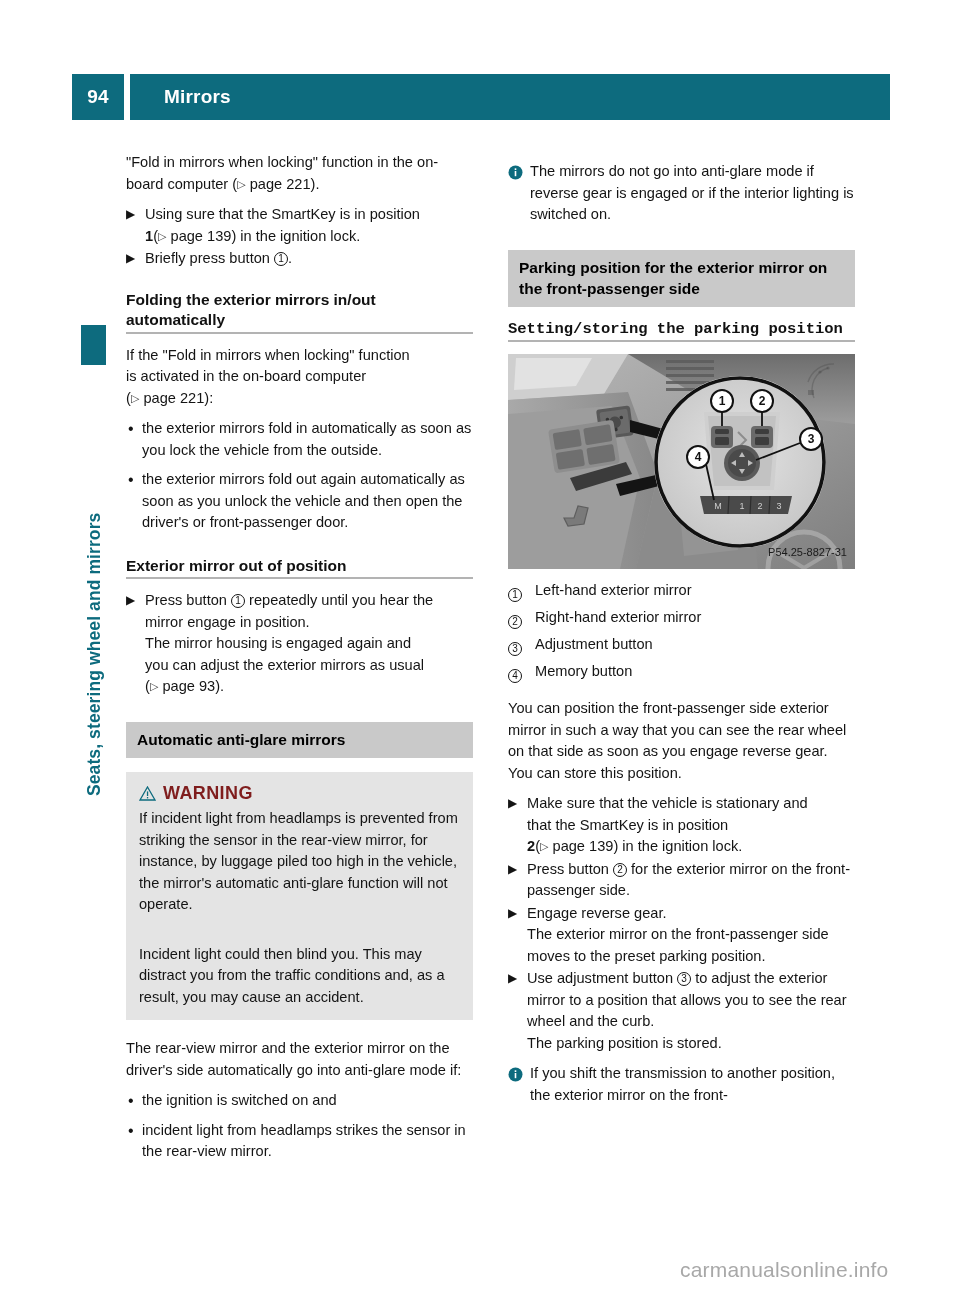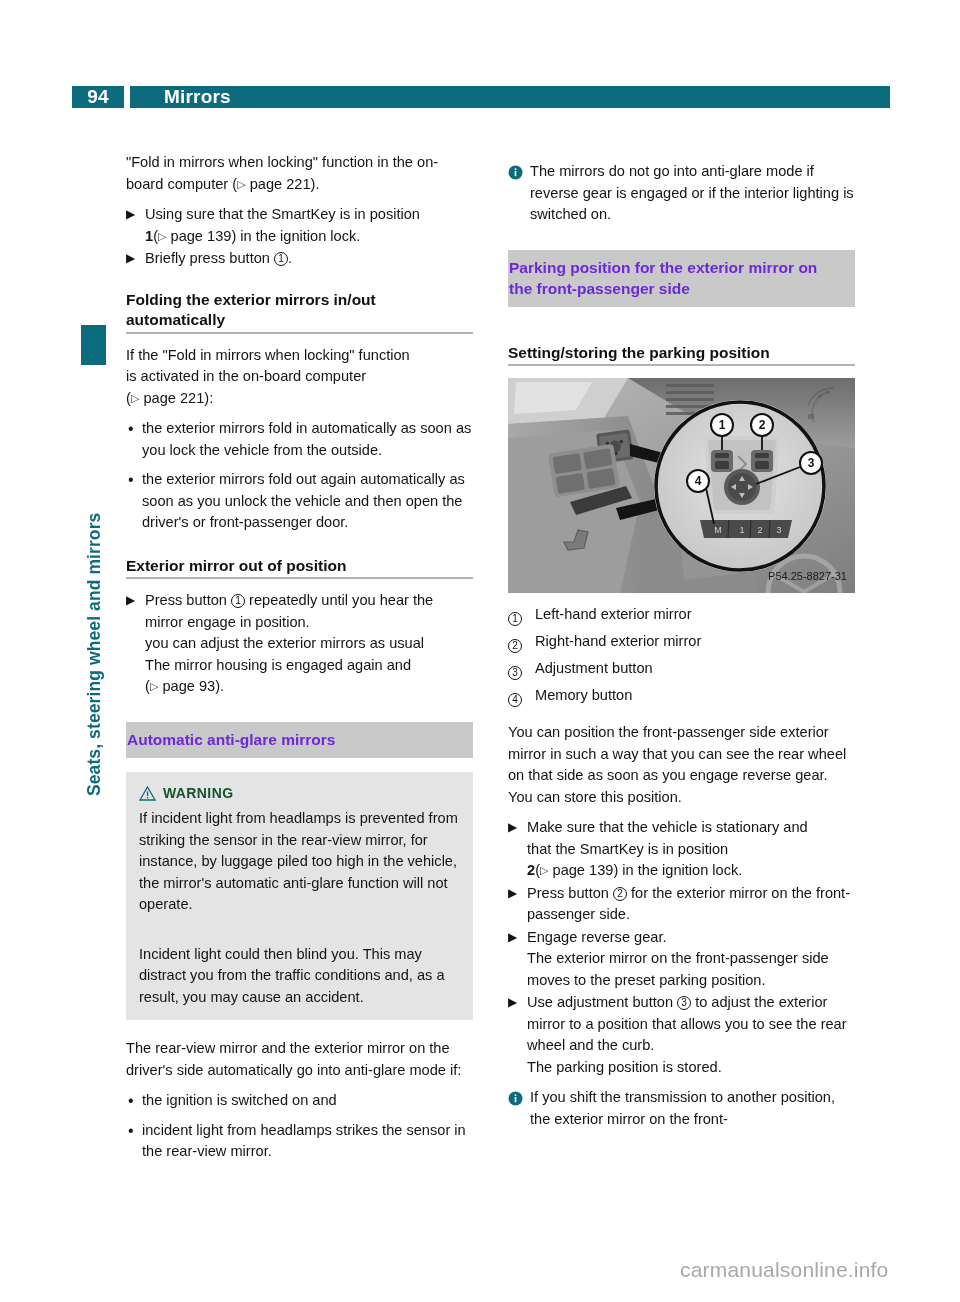--- a/index.html
+++ b/index.html
@@ -20,21 +20,20 @@
   }
 
   
   .header {
     position: absolute;
     left: 72px;
     top: 74px;
     width: 818px;
     height: 46px;
     display: flex;
-    align-items: center;
   }
   .header-page-num {
     width: 52px;
     background: #0d6b7e;
     color: #ffffff;
     font-size: 19px;
     font-weight: bold;
     display: flex;
     align-items: center;
     justify-content: center;
@@ -145,42 +144,42 @@
     font-weight: bold;
     margin: 17px 0 11px 0;
     color: #111;
   }
 
   
   .banner {
     background: #c9c9c9;
     font-size: 15.5px;
     font-weight: bold;
-    color: #6d28d9;
-    padding: 7px 11px 8px 1px;
+    color: #000000;
+    padding: 7px 11px 8px 11px;
     line-height: 21px;
     margin: 24px 0 0 0;
   }
   .banner + * { margin-top: 16px; }
 
   
   .warnbox {
     background: #e4e4e4;
     padding: 11px 13px 12px 13px;
     margin: 14px 0 0 0;
   }
   .warn-head {
     display: flex;
     align-items: center;
     gap: 7px;
     margin-bottom: 4px;
   }
   .warn-title {
-    color: #14532d;
-    font-size: 14px;
+    color: #7f1d1d;
+    font-size: 18px;
     font-weight: bold;
     letter-spacing: 0.4px;
   }
   .warn-body { margin-bottom: 28px; }
   .warn-body:last-child { margin-bottom: 0; }
 
   
   .note {
     position: relative;
     padding-left: 22px;
@@ -304,22 +303,22 @@
         <span>the exterior mirrors fold out again automatically as soon as you unlock the vehicle and then open the driver's or front-passenger door.</span>
       </div>
     </div>
 
     <div class="h2">Exterior mirror out of position</div>
 
     <div class="steps">
       <div class="step">
         <span class="step-marker">▶</span>
         <span>Press button </span><span class="cnum">1</span><span> repeatedly until you hear the mirror engage in position.</span>
+        <span style="display:block">The mirror housing is engaged again and</span>
         <span style="display:block">you can adjust the exterior mirrors as usual</span>
-        <span style="display:block">The mirror housing is engaged again and</span>
         <span style="display:block"><span>(</span><span class="ref-arrow">▷</span><span> page 93).</span></span>
       </div>
     </div>
 
     <div class="banner">Automatic anti-glare mirrors</div>
 
     <div class="warnbox">
       <div class="warn-head">
         <svg width="17" height="15" viewBox="0 0 17 15">
           <path d="M8.5 1 L16 14 L1 14 Z" fill="none" stroke="#0d6b7e" stroke-width="1.3"></path>
@@ -355,21 +354,21 @@
           <circle cx="7.5" cy="7.5" r="7" fill="#0d6b7e"></circle>
           <rect x="6.7" y="6" width="1.6" height="5.2" fill="#ffffff"></rect>
           <rect x="6.7" y="3.3" width="1.6" height="1.7" fill="#ffffff"></rect>
         </svg>
       </span>
       <span>The mirrors do not go into anti-glare mode if reverse gear is engaged or if the interior lighting is switched on.</span>
     </div>
 
     <div class="banner">Parking position for the exterior mirror on the front-passenger side</div>
 
-    <div class="h2" style="margin-top:36px;">Setting/storing the parking position</div>
+    <div class="h2" style="margin-top:12px;font-family:Liberation Mono, monospace;">Setting/storing the parking position</div>
 
 
     <div class="illus">
       <svg width="347" height="215" viewBox="0 0 347 215">
         <defs>
           <linearGradient id="bgA" x1="0" y1="0" x2="1" y2="1">
             <stop offset="0%" stop-color="#b9b9b9"></stop>
             <stop offset="55%" stop-color="#9a9a9a"></stop>
             <stop offset="100%" stop-color="#7e7e7e"></stop>
           </linearGradient>

